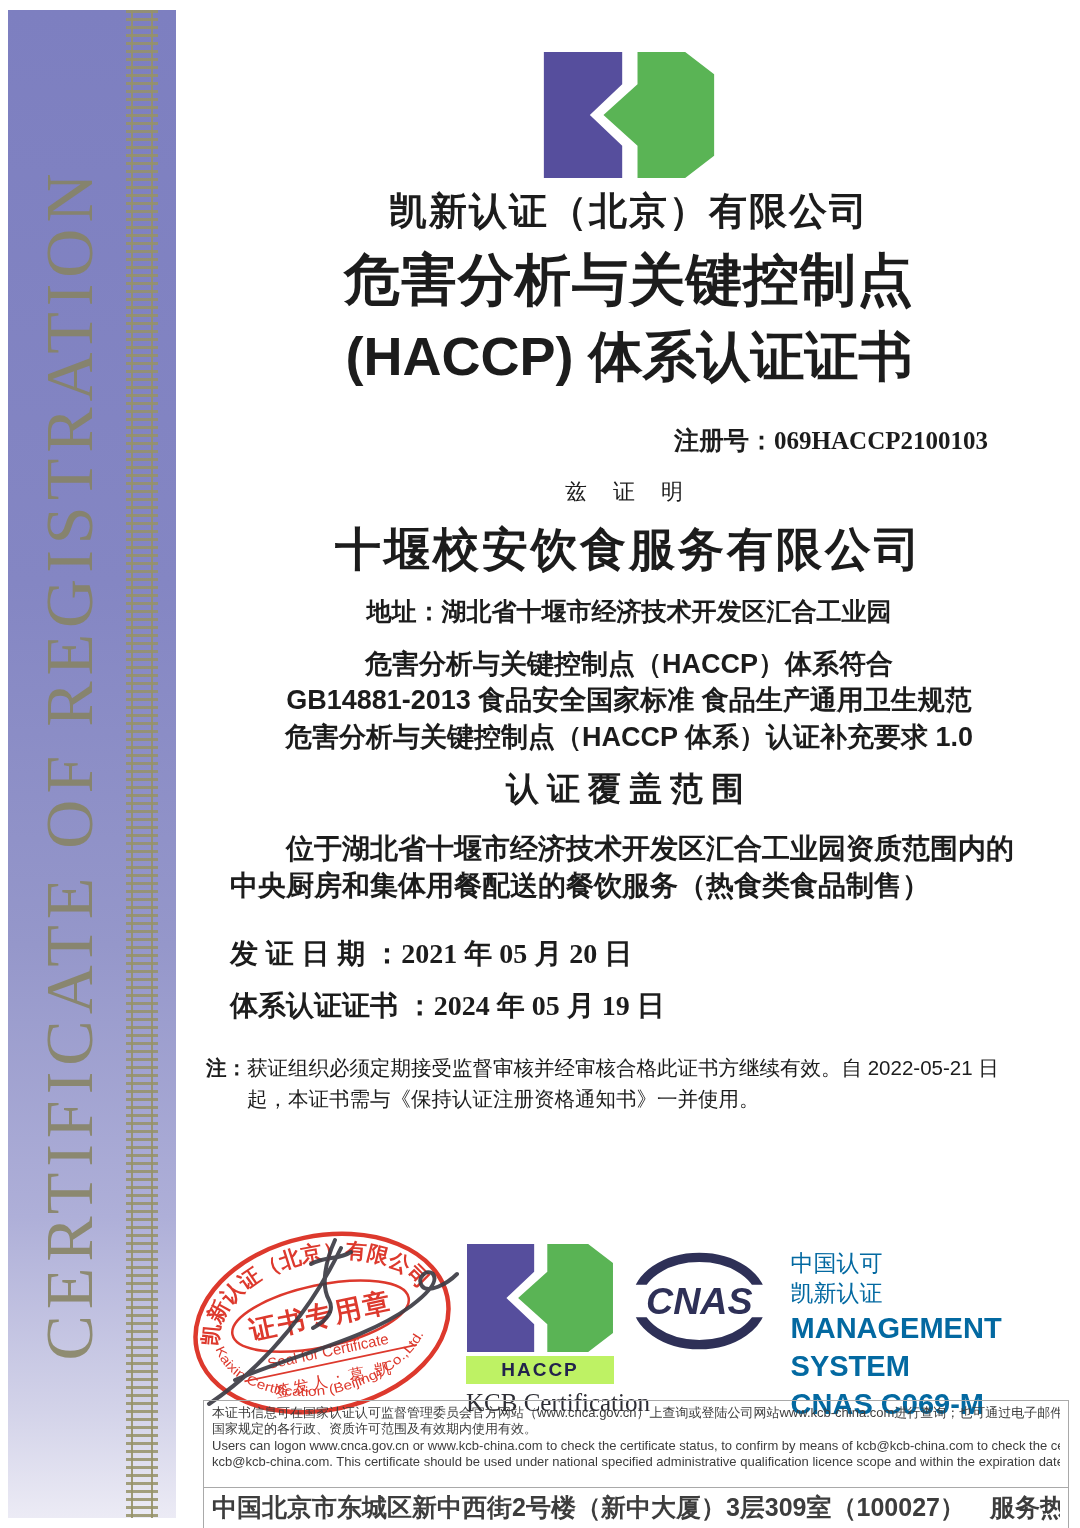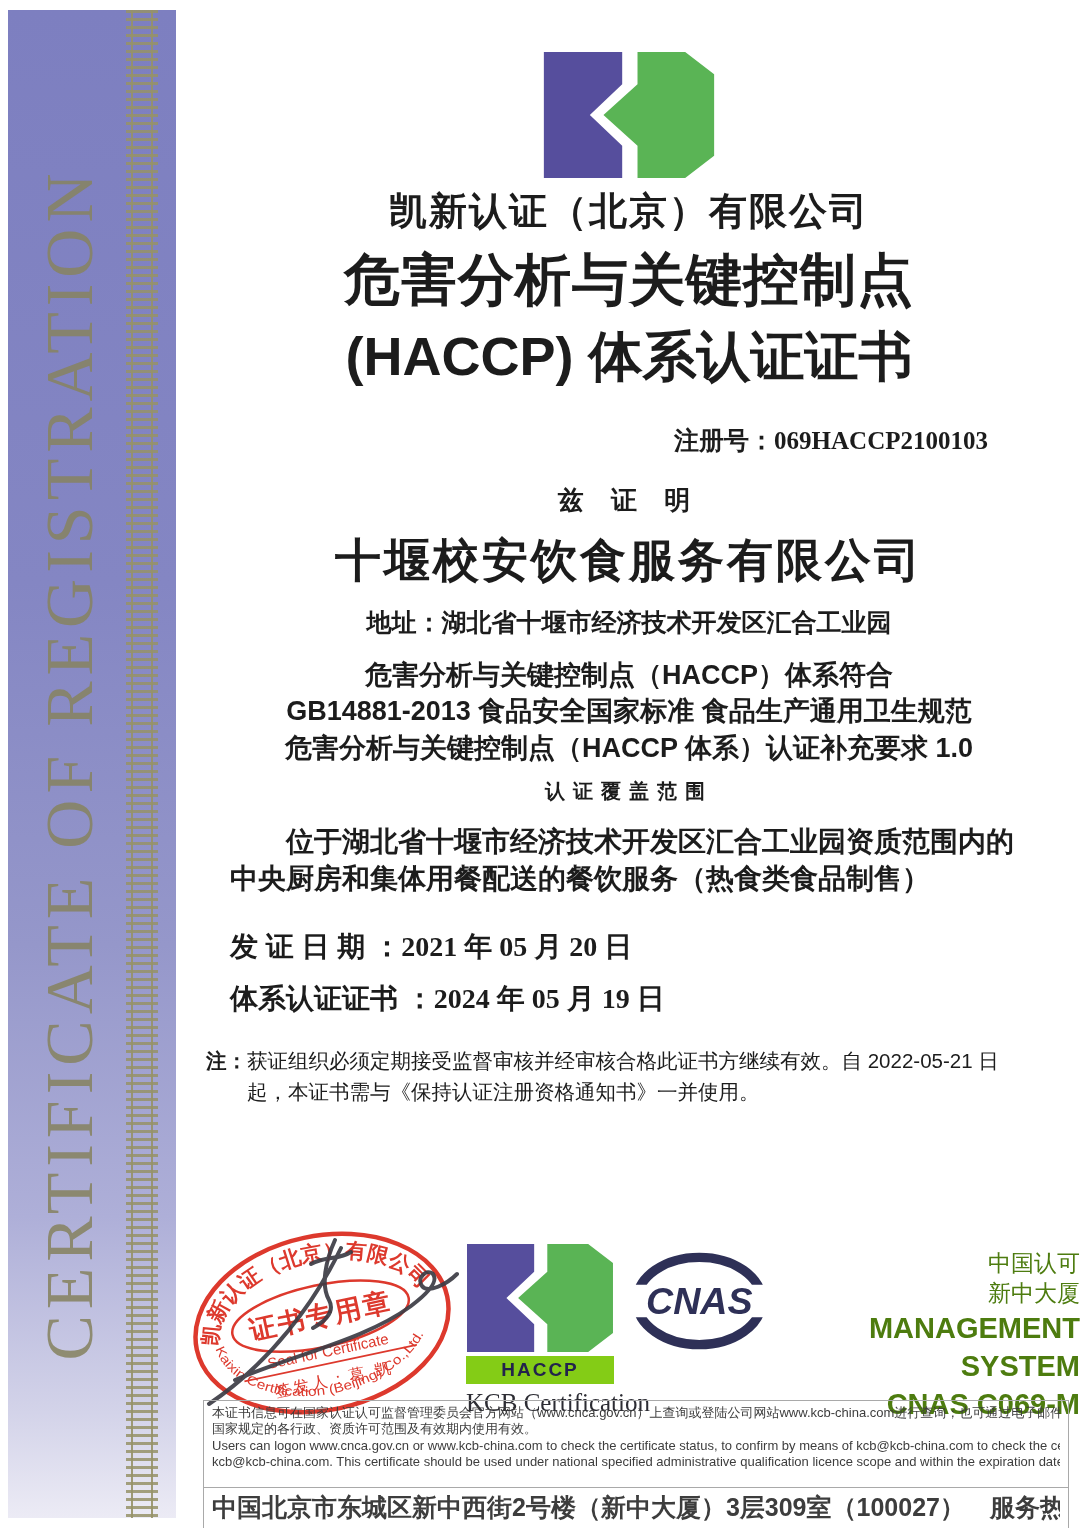--- a/index.html
+++ b/index.html
@@ -20,47 +20,47 @@
       font-family:"Liberation Serif","DejaVu Serif",serif;
       font-size:68px;font-weight:500;letter-spacing:6px;color:rgba(134,131,98,.88);}
   
   .content{position:absolute;left:178px;top:0;width:902px;text-align:center;}
   .logo-top{margin:52px auto 0;width:172px;height:126px;display:block;}
   .org-name{margin-top:8px;font-size:38px;font-weight:bold;letter-spacing:2px;}
   .title1{margin-top:6px;font-size:56px;font-weight:bold;letter-spacing:1px;}
   .title2{margin-top:2px;font-size:54px;font-weight:bold;text-align:center;}
   .regno{margin-top:30px;padding-right:92px;text-align:right;font-size:25px;font-weight:bold;
          font-family:"Liberation Serif","DejaVu Serif",serif;}
-  .certify-heading{margin-top:26px;font-size:26px;font-weight:bold;letter-spacing:10px;}
+  .certify-heading{margin-top:20px;font-size:22px;font-weight:normal;letter-spacing:10px;}
   .company{margin-top:12px;font-size:46px;font-weight:bold;letter-spacing:3px;}
   .credit{margin-top:20px;font-size:28px;font-weight:bold;}
   .addr{margin-top:14px;font-size:25px;font-weight:bold;}
   .std-intro{margin-top:18px;font-size:27px;font-weight:bold;}
   .std-line{font-size:27px;font-weight:bold;line-height:1.38;}
-  .scope-heading{margin-top:10px;font-size:20px;font-weight:bold;letter-spacing:8px;}
+  .scope-heading{margin-top:10px;font-size:33px;font-weight:bold;letter-spacing:8px;}
   .scope-text{margin:18px 40px 0 52px;font-size:28px;font-weight:bold;text-align:left;
               text-indent:2em;line-height:1.35;}
   .date-line{margin-top:30px;padding-left:52px;text-align:left;font-size:28px;font-weight:bold;}
   .date-line + .date-line{margin-top:14px;}
   .date-line .val{font-family:"Liberation Serif","DejaVu Serif",serif;}
   .note{margin:28px 50px 0 28px;display:flex;text-align:left;font-size:20.5px;line-height:1.5;}
   .note .note-label{flex:0 0 auto;font-weight:bold;}
   .note .note-text{flex:1 1 auto;}
   
   .seal-wrap{position:absolute;left:186px;top:1228px;width:272px;height:190px;
              transform:rotate(-12deg);}
   .signature{position:absolute;left:175px;top:1222px;width:310px;height:205px;}
   .kcb-block{position:absolute;left:466px;top:1244px;width:148px;text-align:center;}
-  .haccp-band{margin-top:0;background:#84cc16;color:#23234c;font-size:19px;font-weight:bold;
+  .haccp-band{margin-top:0;background:#bef264;color:#23234c;font-size:19px;font-weight:bold;
               letter-spacing:2px;padding:3px 0;}
   .kcb-caption{margin-top:5px;font-family:"Liberation Serif","DejaVu Serif",serif;
                font-size:25px;color:#2c2c33;white-space:nowrap;}
   .cnas-block{position:absolute;left:630px;top:1240px;display:flex;align-items:flex-start;}
   .cnas-emblem{width:162px;height:122px;}
-  .cnas-lines{margin-left:22px;margin-top:8px;text-align:right;color:#4d7c0f;line-height:1.32;}
+  .cnas-lines{margin-left:22px;margin-top:8px;text-align:left;color:#0369a1;line-height:1.32;}
   .cnas-cn{font-size:23px;}
   .cnas-en{font-size:29px;font-weight:bold;}
   
   .footer-box{position:absolute;left:203px;top:1400px;width:864px;border:1px solid #a9a9a9;
               font-size:13px;color:#3d3d3d;}
   .footer-sec{padding:4px 8px 3px;}
   .footer-sec.addr{border-top:1px solid #a9a9a9;text-align:center;}
   .footer-line{line-height:1.25;text-align:left;white-space:nowrap;overflow:hidden;}
   .footer-sec.addr .footer-line{text-align:center;}
   .seal-svg text{font-family:"Liberation Sans","DejaVu Sans",sans-serif;}
@@ -148,21 +148,21 @@
   </div>
 
   <div class="cnas-block">
     <svg class="cnas-emblem" viewBox="0 0 162 122">
       <ellipse cx="81" cy="61" rx="73" ry="51" fill="none" stroke="#2e3057" stroke-width="11"></ellipse>
       <rect x="-4" y="42" width="170" height="38" fill="#ffffff"></rect>
       <text x="81" y="76" text-anchor="middle" font-size="44" font-weight="bold" font-style="italic" font-family="Liberation Sans, DejaVu Sans, sans-serif" fill="#2e3057">CNAS</text>
     </svg>
     <div class="cnas-lines">
       <div class="cnas-cn">中国认可</div>
-      <div class="cnas-cn">新中大厦</div>
+      <div class="cnas-cn">凯新认证</div>
       <div class="cnas-en">MANAGEMENT SYSTEM</div>
       <div class="cnas-en">CNAS C069-M</div>
     </div>
   </div>
 
   <div class="footer-box">
     <div class="footer-sec">
       <div class="footer-line">本证书信息可在国家认证认可监督管理委员会官方网站（www.cnca.gov.cn）上查询或登陆公司网站www.kcb-china.com进行查询；也可通过电子邮件kcb@kcb-china.com进行确认，本证书在</div>
       <div class="footer-line">国家规定的各行政、资质许可范围及有效期内使用有效。</div>
       <div class="footer-line">Users can logon www.cnca.gov.cn or www.kcb-china.com to check the certificate status, to confirm by means of kcb@kcb-china.com to check the certificate status, to confirm by means of</div>

